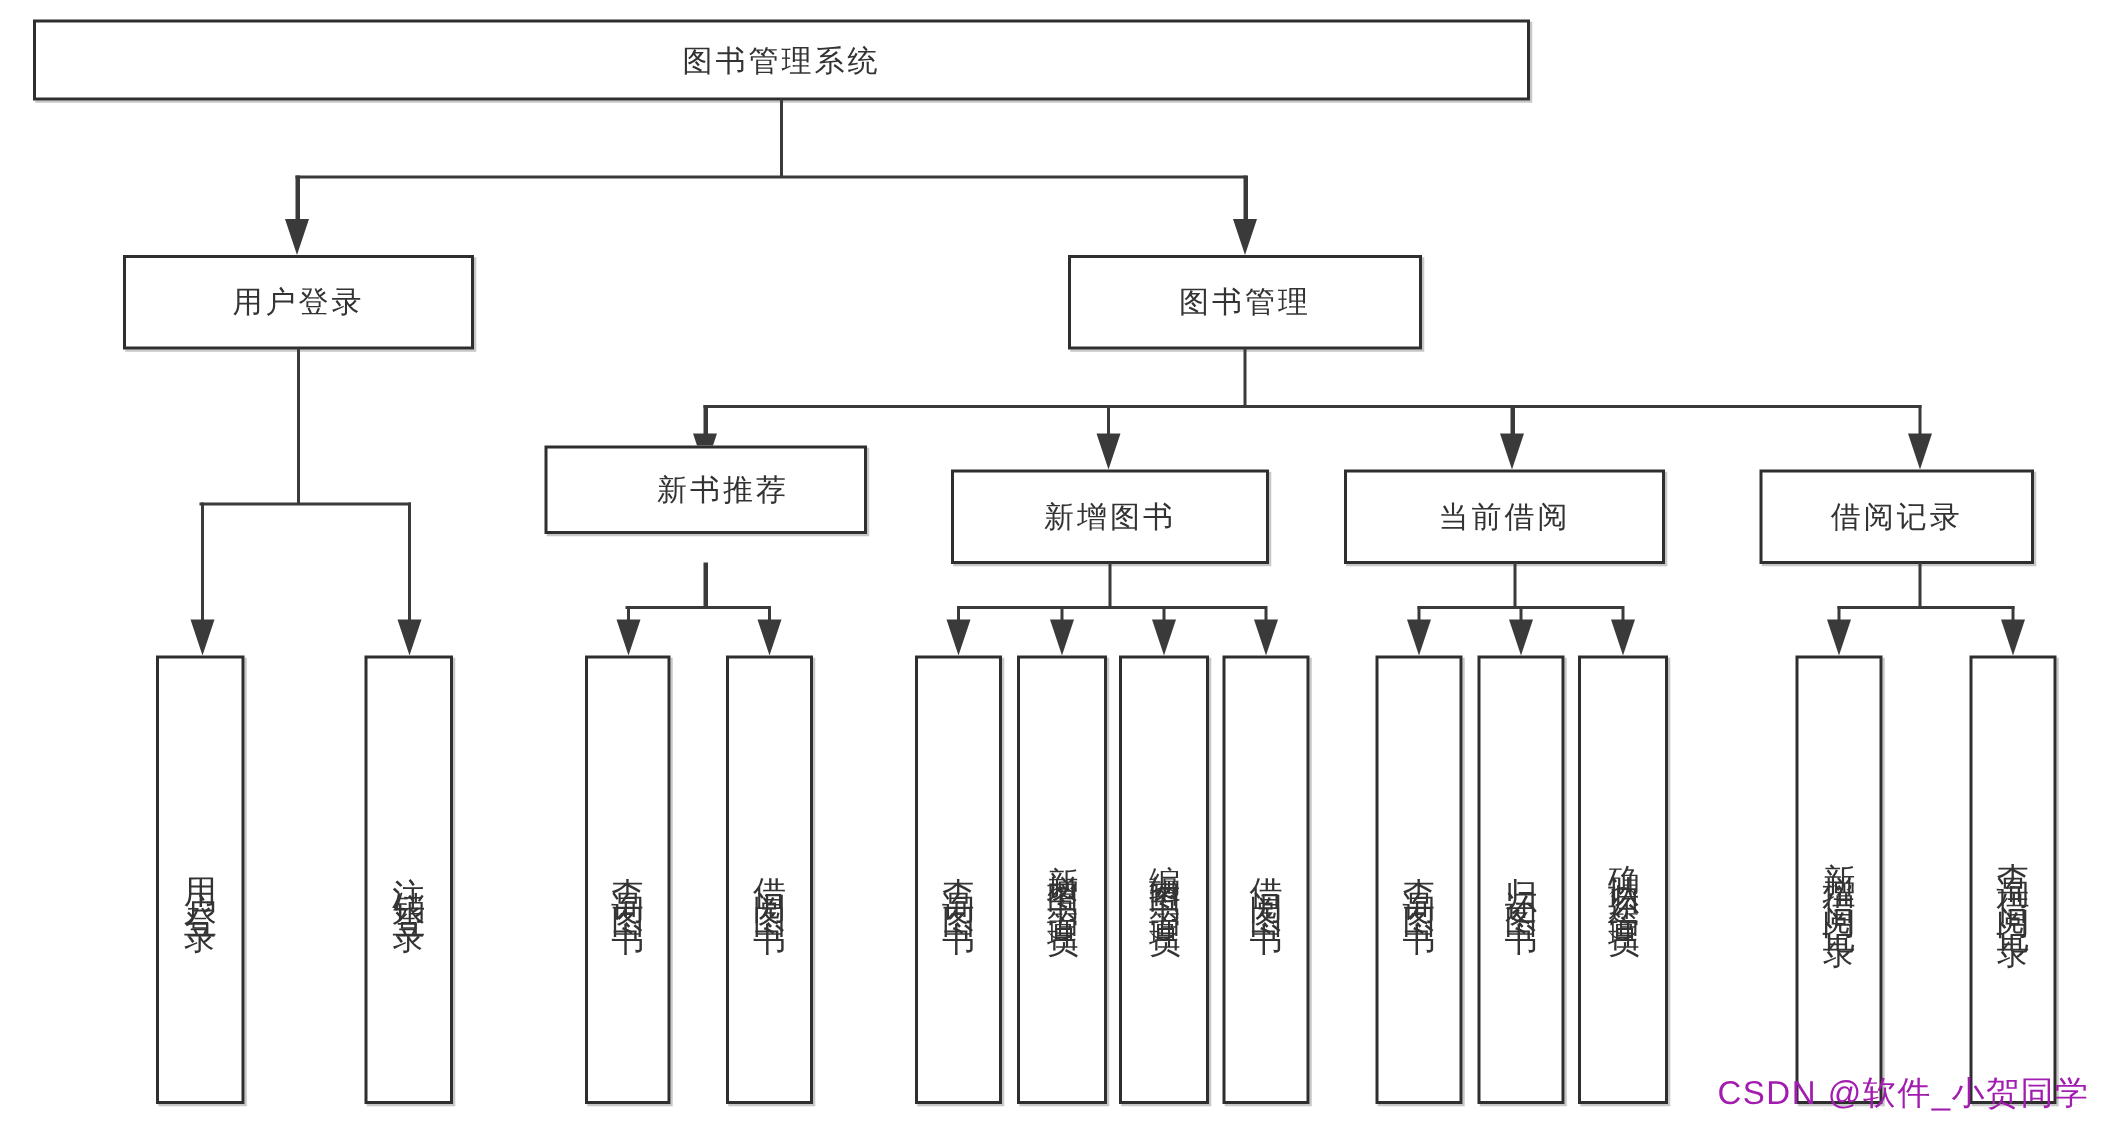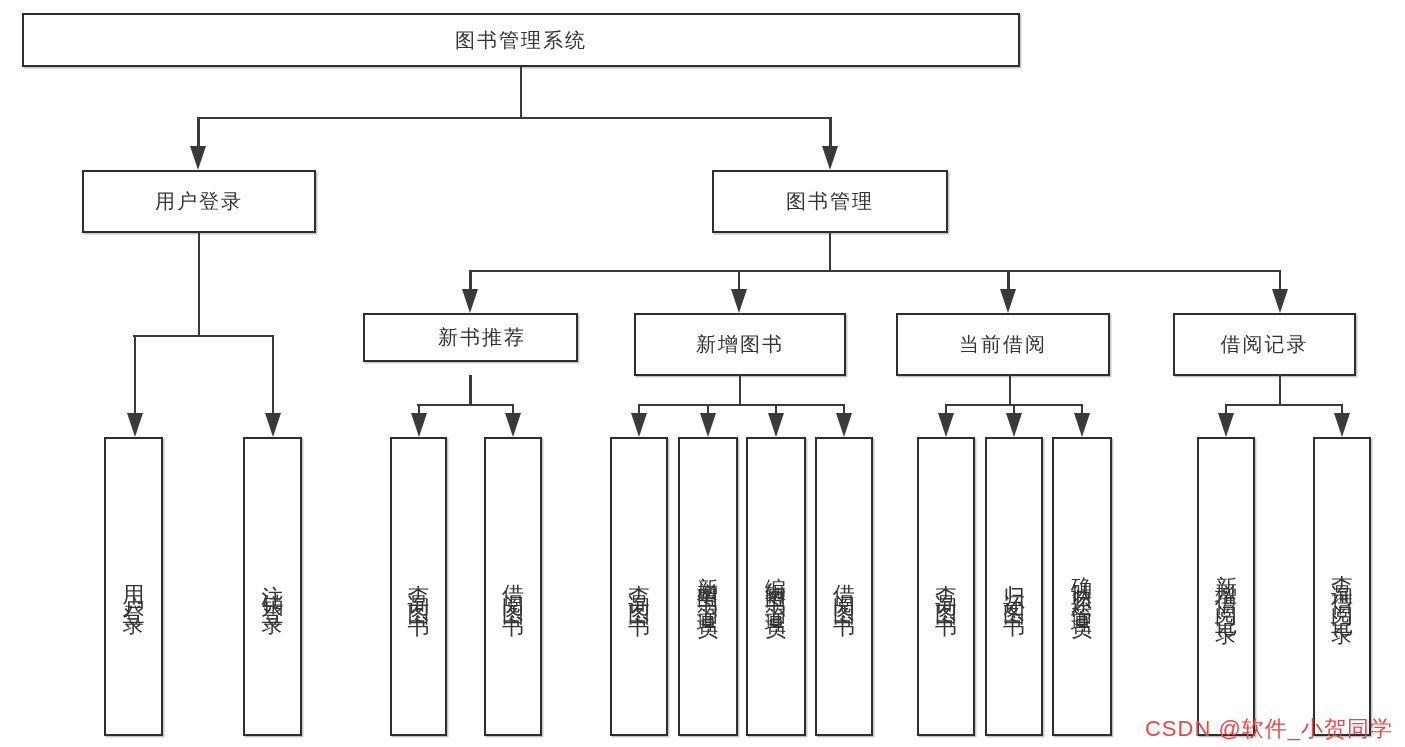--- a/index.html
+++ b/index.html
@@ -53,21 +53,21 @@
     border-left: 8px solid transparent;
     border-right: 8px solid transparent;
     border-top: 24px solid #3a3a3a;
   }
 
   .watermark {
     position: absolute;
     right: 12px;
     bottom: 3px;
     font-size: 22px;
-    color: #ef4444;
+    color: #a21caf;
     letter-spacing: 1px;
     z-index: 50;
     white-space: nowrap;
   }
 </style>
 </head>
 <body>
 
 <div class="stage">
 
@@ -100,21 +100,21 @@
   <div class="line" style="left:469px; top:269.5px; width:812px; height:2.5px;"></div>
   <div class="line" style="left:469px; top:269.5px; width:2.5px; height:22px;"></div>
   <div class="arrow" style="left:462px; top:289px;"></div>
   <div class="line" style="left:737.5px; top:269.5px; width:2.5px; height:22px;"></div>
   <div class="arrow" style="left:730.5px; top:289px;"></div>
   <div class="line" style="left:1007px; top:269.5px; width:2.5px; height:22px;"></div>
   <div class="arrow" style="left:1000px; top:289px;"></div>
   <div class="line" style="left:1278.75px; top:269.5px; width:2.5px; height:22px;"></div>
   <div class="arrow" style="left:1272px; top:289px;"></div>
 
-  <div class="box" style="left:363px; top:313px; width:215px; height:49px;padding-left:23px;">
+  <div class="box" style="left:363px; top:297px; width:215px; height:59px;padding-left:23px;">
     <span class="hlabel">新书推荐</span>
   </div>
   <div class="box" style="left:634px; top:313px; width:212px; height:63px;">
     <span class="hlabel">新增图书</span>
   </div>
   <div class="box" style="left:896px; top:313px; width:214px; height:63px;">
     <span class="hlabel">当前借阅</span>
   </div>
   <div class="box" style="left:1173px; top:313px; width:183px; height:63px;">
     <span class="hlabel">借阅记录</span>

